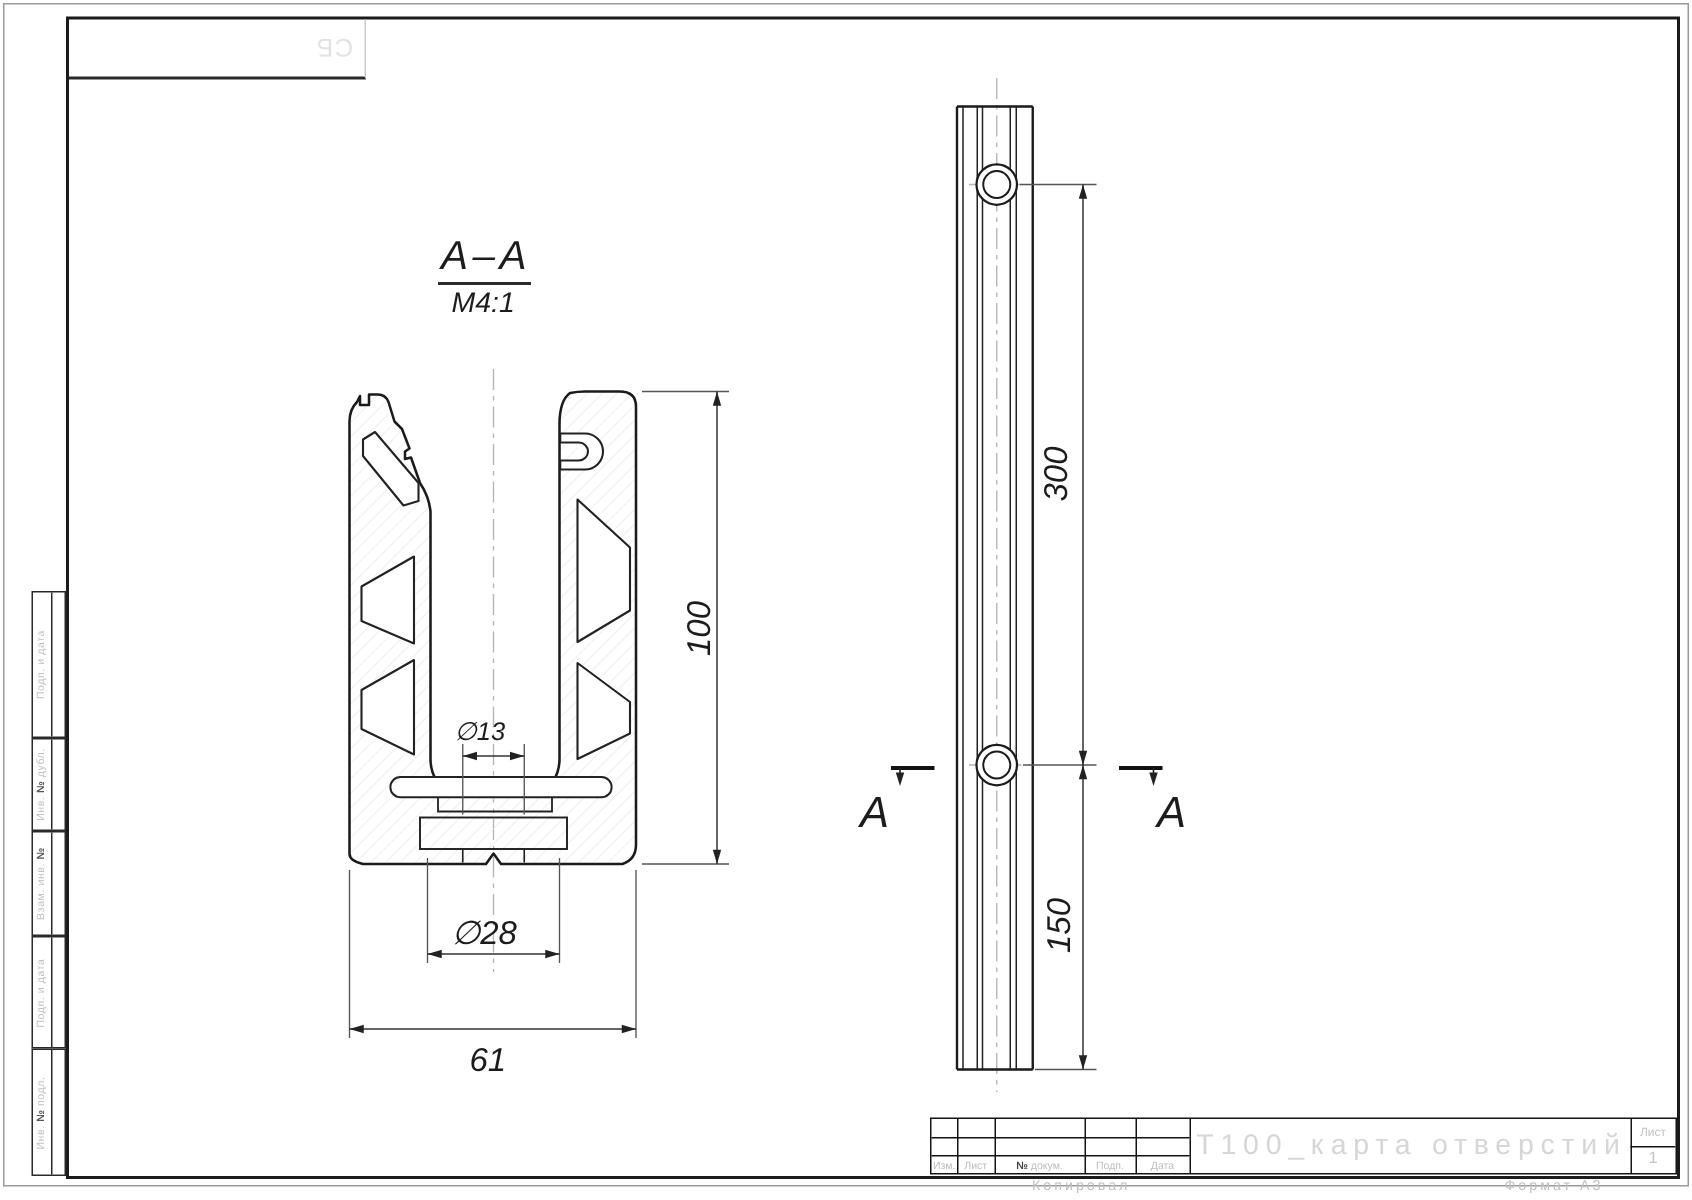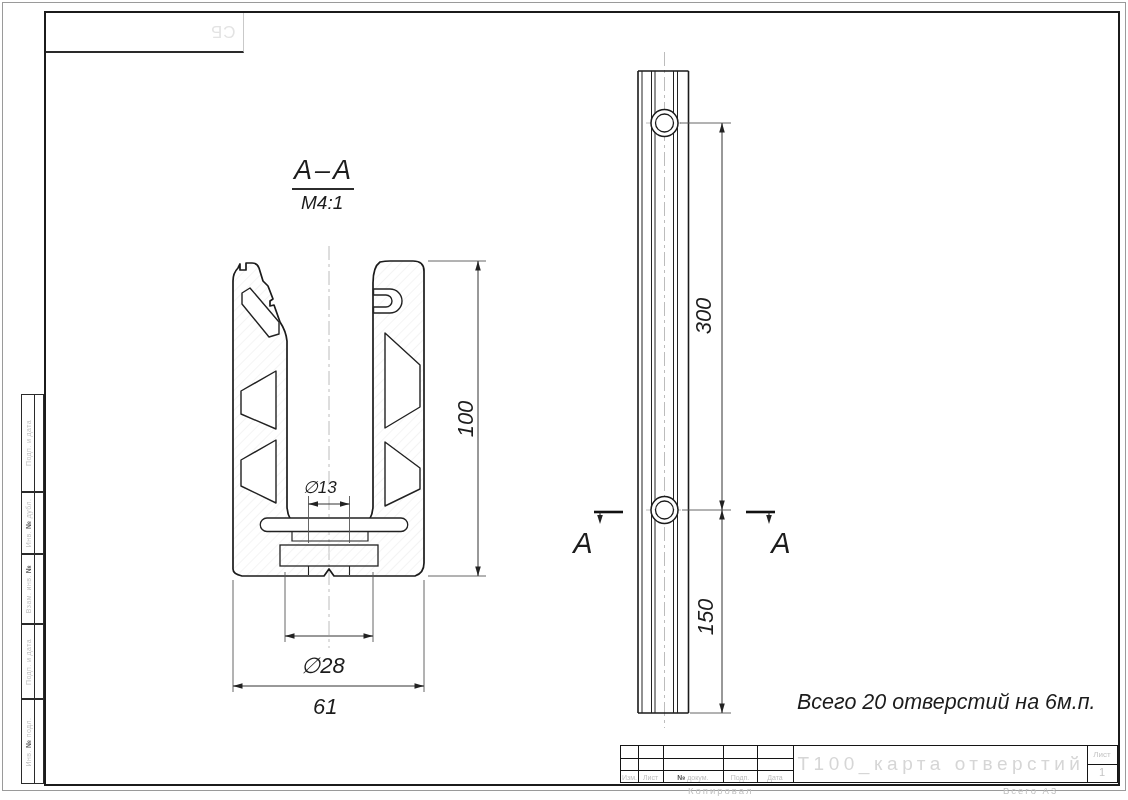--- a/index.html
+++ b/index.html
@@ -10,21 +10,21 @@
   #outer-border{left:2px;top:2px;width:1122px;height:787px;border:1px solid #9a9a9a;}
   #inner-frame{left:44px;top:11px;width:1072px;height:771px;border:2px solid #1b1b1b;}
   #corner-box{left:46px;top:13px;width:197px;height:38px;border-right:1px solid #c9c9c9;border-bottom:2px solid #2a2a2a;}
   #corner-stamp-text{right:8px;top:8px;font-size:17px;color:#e3e3e3;transform:rotate(180deg);letter-spacing:1px;}
   
   .dtext{font-style:italic;color:#1c1c1c;white-space:nowrap;}
   #section-title{left:294px;top:155px;font-size:27px;letter-spacing:3px;}
   #section-title-underline{left:292px;top:188px;width:62px;height:0;border-top:2px solid #2c2c2c;}
   #section-scale{left:301px;top:192px;font-size:19px;}
   #dim-hole{left:303px;top:477px;font-size:17px;}
-  #dim-boss{left:301px;top:609px;font-size:22px;margin-top:44px;}
+  #dim-boss{left:301px;top:609px;font-size:22px;}
   #dim-width{left:313px;top:694px;font-size:22px;}
   .rot{transform:translate(-50%,-50%) rotate(-90deg);}
   #dim-height{left:466px;top:419px;font-size:22px;}
   #dim-spacing{left:704px;top:316px;font-size:22px;}
   #dim-end{left:706px;top:617px;font-size:22px;}
   .cutletter{font-size:29px;font-style:italic;transform:translate(-50%,-50%);}
   #cut-letter-left{left:583px;top:543px;}
   #cut-letter-right{left:781px;top:543px;}
   #note-text{left:797px;top:690px;font-size:21.5px;}
   
@@ -141,21 +141,20 @@
   <div class="abs" id="section-title-underline"></div>
   <div class="abs dtext" id="section-scale">М4:1</div>
   <div class="abs dtext" id="dim-hole">∅13</div>
   <div class="abs dtext" id="dim-boss">∅28</div>
   <div class="abs dtext" id="dim-width">61</div>
   <div class="abs dtext rot" id="dim-height">100</div>
   <div class="abs dtext rot" id="dim-spacing">300</div>
   <div class="abs dtext rot" id="dim-end">150</div>
   <div class="abs dtext cutletter" id="cut-letter-left">А</div>
   <div class="abs dtext cutletter" id="cut-letter-right">А</div>
-  <div class="abs dtext" id="note-text">Всего 20 отверстий на 6м.п.</div>
 
   <div class="abs stampbox" style="top:394px;height:98px;">
     <div class="stampdiv"></div>
     <div class="stamplabel"><span>Подп. и дата</span><span class="no-dark"></span><span></span></div>
   </div>
   <div class="abs stampbox" style="top:492px;height:62px;">
     <div class="stampdiv"></div>
     <div class="stamplabel" style="left:-25px;width:62px;"><span>Инв. </span><span class="no-dark">№</span><span> дубл.</span></div>
   </div>
   <div class="abs stampbox" style="top:554px;height:70px;">
@@ -184,15 +183,15 @@
     <div class="tb-label" style="left:0;width:17px;">Изм.</div>
     <div class="tb-label" style="left:17px;width:25px;">Лист</div>
     <div class="tb-label" style="left:42px;width:60px;"><span class="no-dark">№</span> <span>докум.</span></div>
     <div class="tb-label" style="left:102px;width:34px;">Подп.</div>
     <div class="tb-label" style="left:136px;width:36px;">Дата</div>
     <div id="tb-doc-title">Т100_карта отверстий</div>
     <div id="tb-sheet-label">Лист</div>
     <div id="tb-sheet-number">1</div>
   </div>
   <div class="abs" id="kopiroval">Копировал</div>
-  <div class="abs" id="format">Всего А3</div>
+  <div class="abs" id="format">Формат А3</div>
 
 </div>
 
 </body></html>

